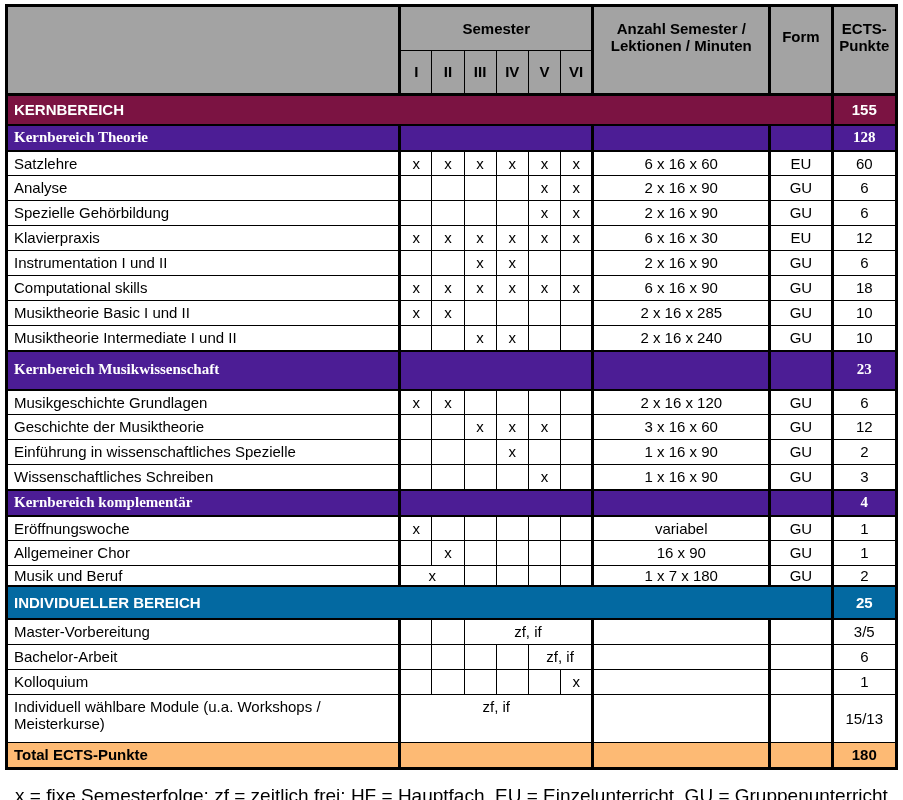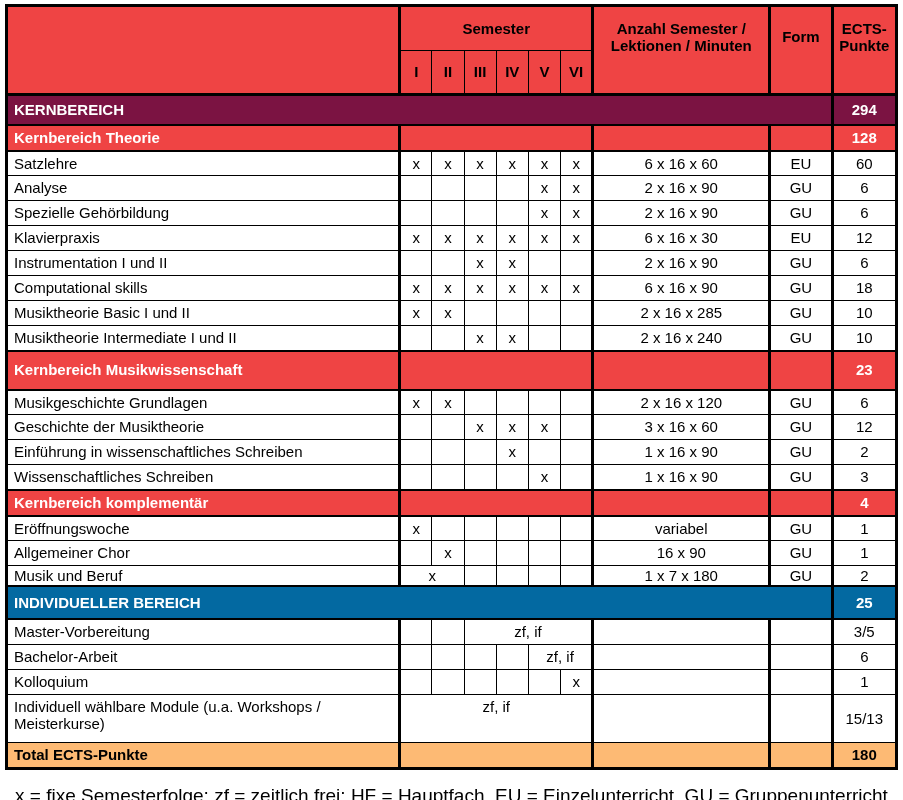--- a/index.html
+++ b/index.html
@@ -22,23 +22,23 @@
     border: 1px solid #000;
     font-size: 15px;
     line-height: 1.15;
     padding: 0;
     overflow: hidden;
     vertical-align: middle;
     word-wrap: break-word;
   }
   th { font-weight: bold; }
 
-  .gray  { background: #ef4444; }
+  .gray  { background: #a3a3a3; }
   .dark  { background: #7b1342; color: #fff; font-weight: bold; }
-  .pink  { background: #ef4444; color: #fff; font-weight: bold; }
+  .pink  { background: #4c1d95; color: #fff; font-weight: bold; font-family: Liberation Serif, serif; }
   .teal  { background: #0369a1; color: #fff; font-weight: bold; }
 
   .lab { text-align: left; padding: 1px 4px 1px 6px; }
   .c   { text-align: center; }
   .bR  { border-right: 3px solid #000; }
   .bB  { border-bottom: 3px solid #000; }
 
   tr.sec td { border-top: 2px solid #000; border-bottom: 2px solid #000000; }
   tr.total-row td { background: #fdba74; font-weight: bold; }
 
@@ -83,21 +83,21 @@
     <th class="gray c bB">I</th>
     <th class="gray c bB">II</th>
     <th class="gray c bB">III</th>
     <th class="gray c bB">IV</th>
     <th class="gray c bB">V</th>
     <th class="gray c bB bR">VI</th>
   </tr>
 
   <tr class="sec" style="height:30px">
     <td class="dark lab bR" colspan="9">KERNBEREICH</td>
-    <td class="dark c">294</td>
+    <td class="dark c">155</td>
   </tr>
 
   <tr class="sec" style="height:26px">
     <td class="pink lab bR">Kernbereich Theorie</td>
     <td class="pink bR" colspan="6"></td>
     <td class="pink bR"></td>
     <td class="pink bR"></td>
     <td class="pink c">128</td>
   </tr>
 
@@ -233,21 +233,21 @@
     <td class="c">x</td>
     <td class="c">x</td>
     <td class="c">x</td>
     <td class="c bR"></td>
     <td class="c bR">3 x 16 x 60</td>
     <td class="c bR">GU</td>
     <td class="c">12</td>
   </tr>
 
   <tr style="height:25px">
-    <td class="lab bR">Einführung in wissenschaftliches Schreiben</td>
+    <td class="lab bR">Einführung in wissenschaftliches Spezielle</td>
     <td class="c"></td>
     <td class="c"></td>
     <td class="c"></td>
     <td class="c">x</td>
     <td class="c"></td>
     <td class="c bR"></td>
     <td class="c bR">1 x 16 x 90</td>
     <td class="c bR">GU</td>
     <td class="c">2</td>
   </tr>

